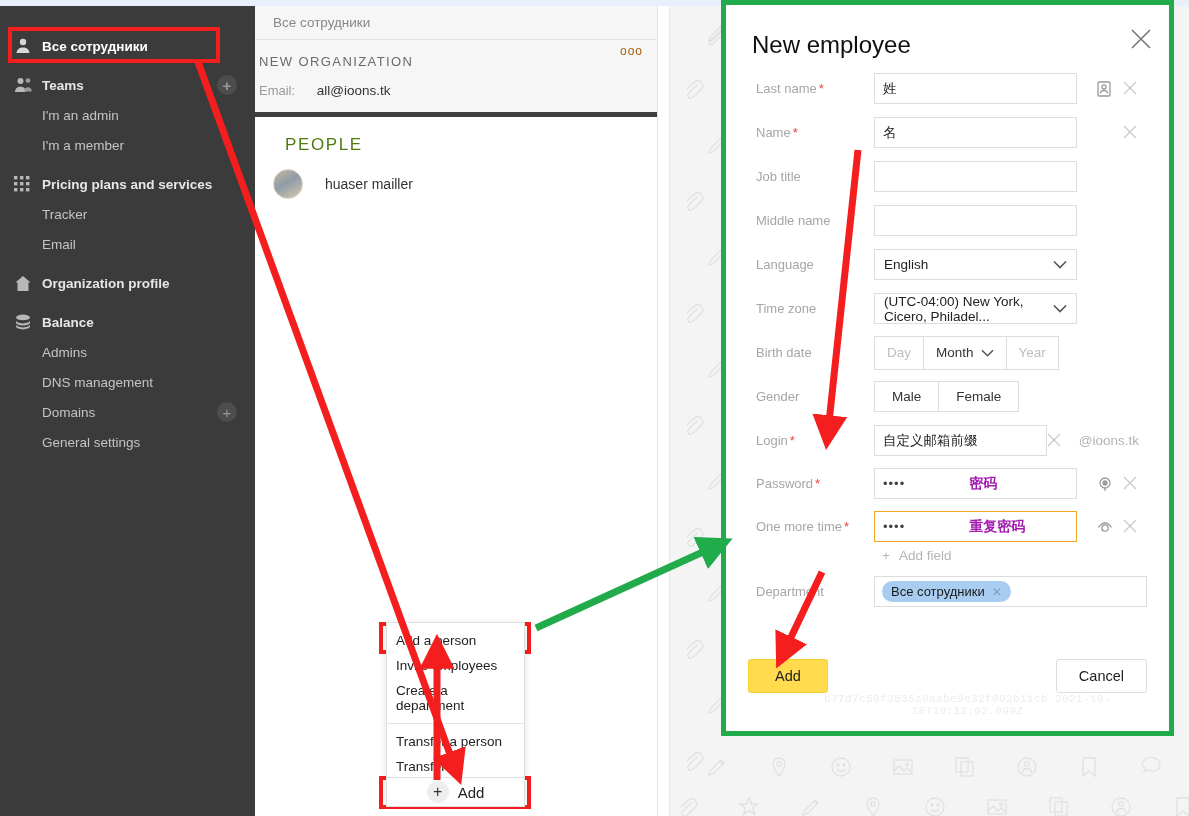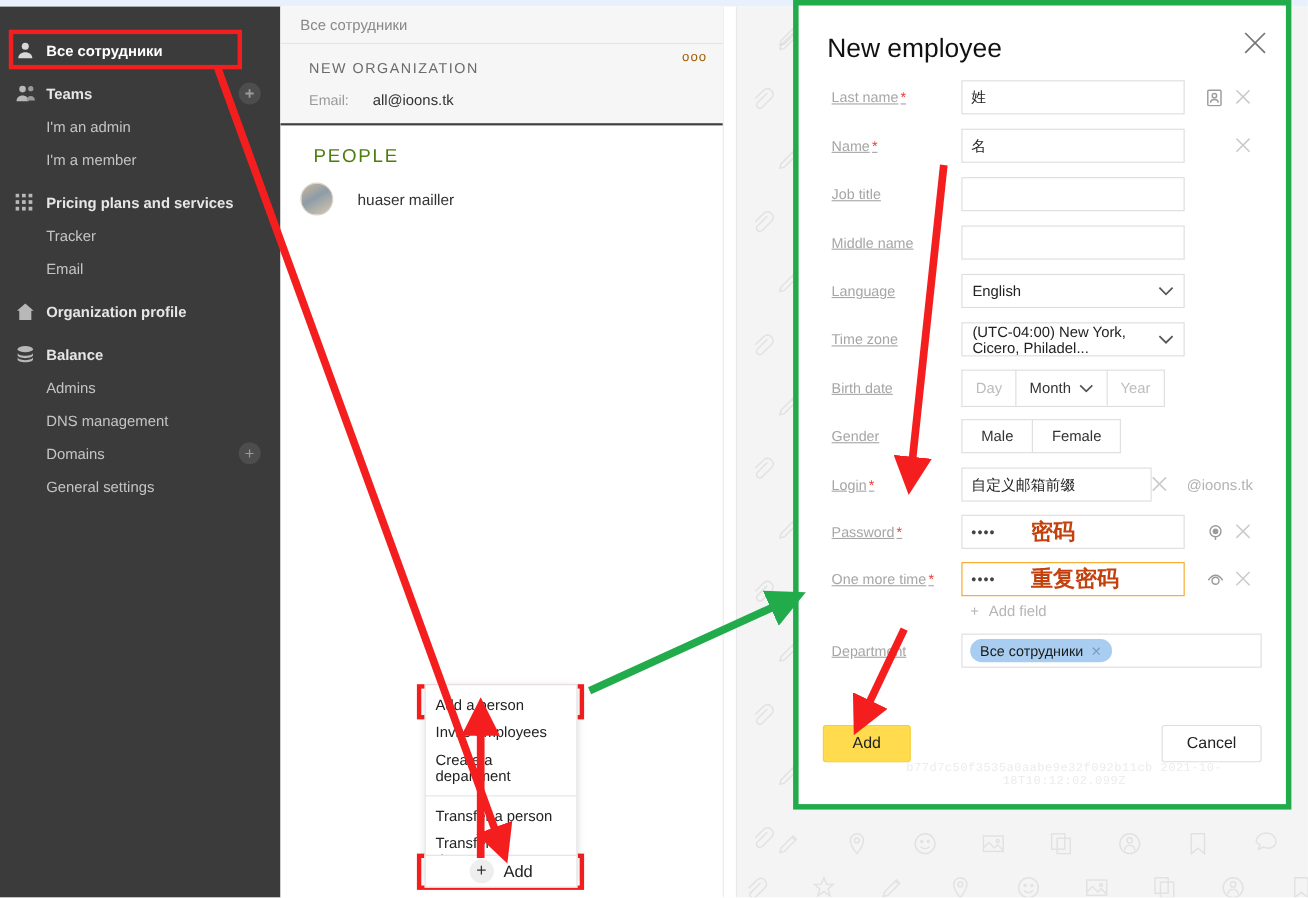--- a/index.html
+++ b/index.html
@@ -44,22 +44,22 @@
   .content {
     position: absolute; left: 255px; top: 6px; width: 403px; height: 810px;
     background: #ffffff; border-right: 1px solid #e4e4e4;
   }
   .crumb {
     height: 34px; background: #f6f6f6; border-bottom: 1px solid #e4e4e4;
     display: flex; align-items: center; padding-left: 18px;
     color: #888; font-size: 13.5px;
   }
   .orgblock {
-    background: #f6f6f6; border-bottom: 2px solid #404040;
-    padding: 14px 18px 14px 26px; position: relative;
+    background: #f6f6f6; border-bottom: 5px solid #404040;
+    padding: 14px 18px 14px 4px; position: relative;
   }
   .orgname { color: #6b6b6b; font-size: 13px; letter-spacing: 1.4px; }
   .orgmail { margin-top: 14px; font-size: 13px; color: #9a9a9a; }
   .orgmail b { color: #333; font-weight: normal; margin-left: 18px; font-size: 13.5px; }
   .dots {
     position: absolute; right: 14px; top: 4px; color: #a16207;
     font-size: 12px; letter-spacing: 1px; cursor: pointer;
   }
   .peoplehdr {
     padding: 18px 18px 6px 18px; color: #4d7c0f;
@@ -95,39 +95,39 @@
   .mtitle {
     font-size: 24px; color: #111; font-weight: normal; padding: 12px 0 14px 4px;
   }
   .closex {
     position: absolute; right: 16px; top: 22px; width: 24px; height: 24px;
     cursor: pointer;
   }
   .closex svg { stroke: #777; stroke-width: 1.6; fill: none; }
 
   .frow { display: flex; align-items: center; height: 31px; margin-bottom: 13px; position: relative; }
-  .flabel { width: 126px; font-size: 13px; color: #a6a6a6; flex: none; padding-left: 8px; text-decoration: underline; }
+  .flabel { width: 126px; font-size: 13px; color: #a6a6a6; flex: none; padding-left: 8px; }
   .flabel .req { color: #e8453c; margin-left: 2px; }
   .fctl { flex: 1; display: flex; align-items: center; height: 31px; }
   .inp {
     flex: 1; height: 31px; border: 1px solid #ddd; background: #fff;
     display: flex; align-items: center; padding: 0 8px;
     font-size: 13.5px; color: #222;
   }
   .inp.ph { color: #bdbdbd; }
   .inp.focus { border-color: #f5a623; }
   .inpaff { font-size: 13.5px; color: #b3b3b3; margin-left: 8px; white-space: nowrap; }
   .tailicons {
     display: flex; align-items: center; justify-content: flex-end;
     gap: 10px; padding-right: 8px; width: 70px; flex: none; height: 31px;
   }
   .tico { width: 16px; height: 16px; cursor: pointer; }
   .tico svg { stroke: #9b9b9b; fill: none; stroke-width: 1.3; display: block; }
   .xico svg { stroke: #cacaca; stroke-width: 1.4; }
-  .cn-note { color: #c2410c; font-weight: bold; font-size: 20px; margin-left: 32px; }
+  .cn-note { color: #a21caf; font-weight: bold; font-size: 14px; margin-left: 64px; }
   .dots4 { letter-spacing: 1px; color: #444; font-size: 13px; }
   .caretbox {
     flex: 1; height: 31px; border: 1px solid #ddd; background: #fff;
     display: flex; align-items: center; justify-content: space-between;
     padding: 0 9px; font-size: 13.5px; color: #222; cursor: pointer;
   }
   .caret svg { stroke: #555; stroke-width: 1.6; fill: none; display: block; }
   .dategrp { display: flex; }
   .dcell {
     height: 31px; border: 1px solid #ddd; border-right: none; background: #fff;

